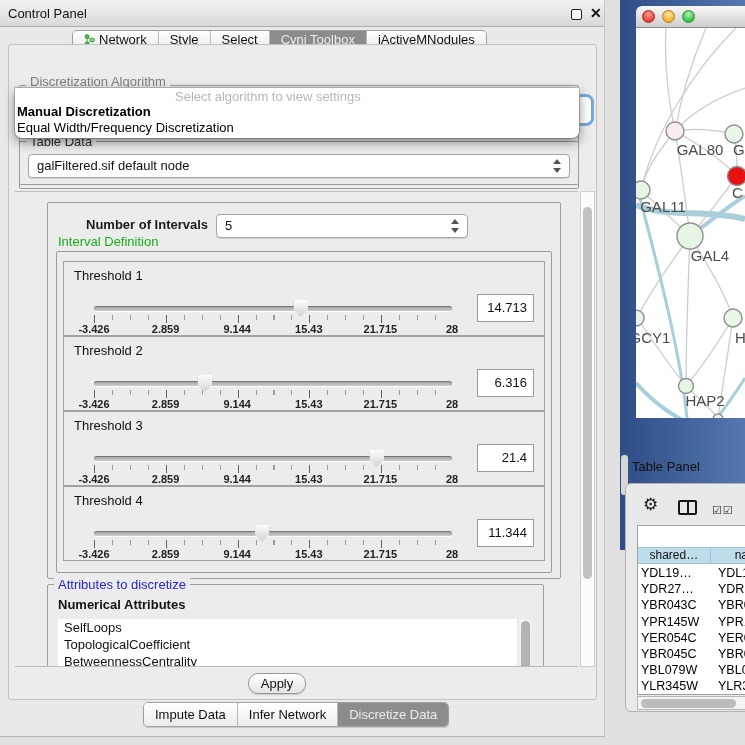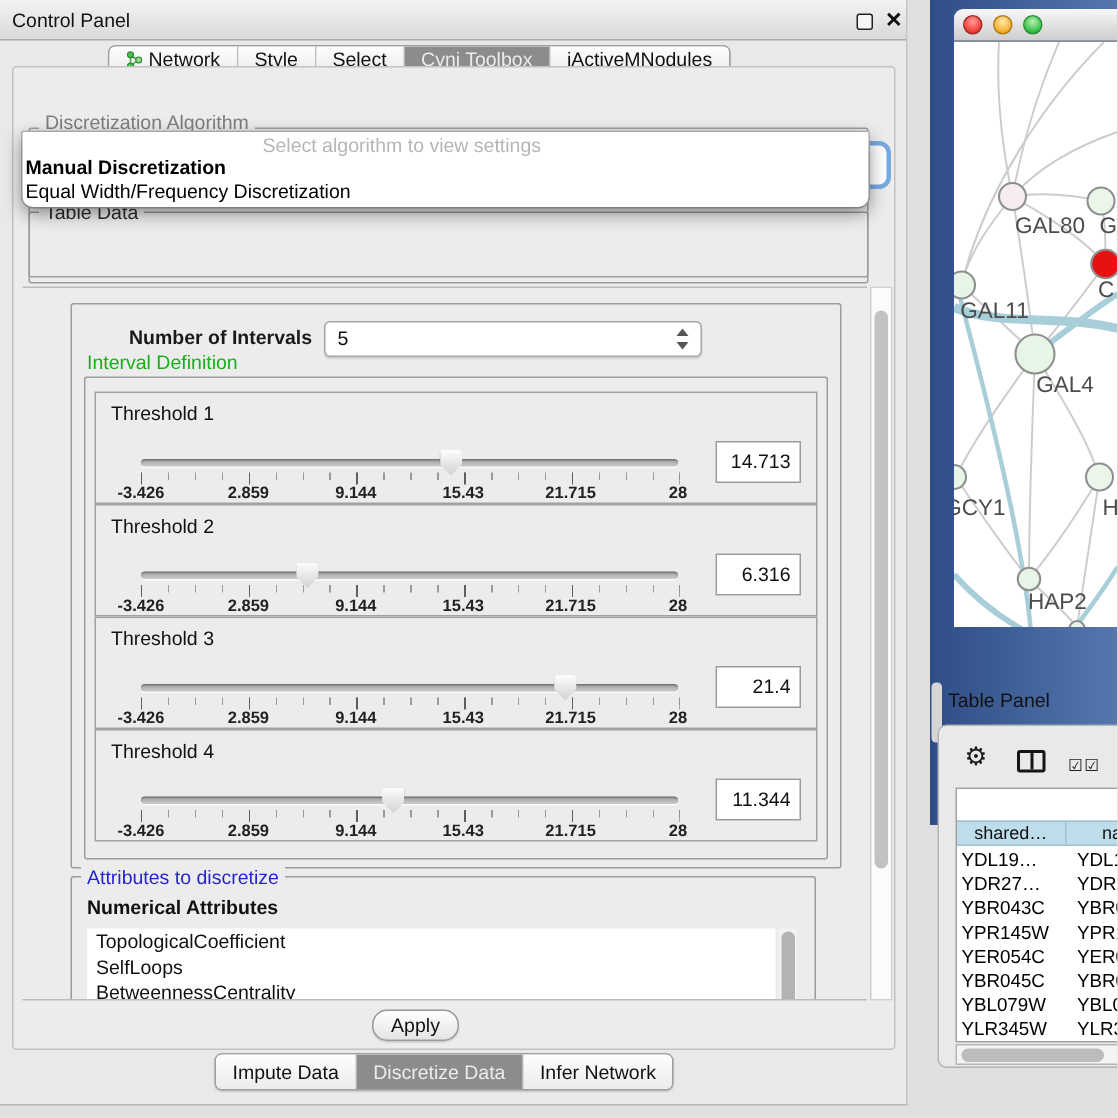--- a/index.html
+++ b/index.html
@@ -168,20 +168,24 @@
       <div class="abs" id="algo-combo"></div>
 
       <div class="abs" id="algo-popup">
         <div class="abs" id="algo-placeholder">Select algorithm to view settings</div>
         <div class="algo-item bold" style="top:16px;">Manual Discretization</div>
         <div class="algo-item" style="top:32px;">Equal Width/Frequency Discretization</div>
       </div>
 
       <div class="group" id="tabledata-group">
         <span class="group-title gt-dark">Table Data</span>
+        <div class="combo" id="tabledata-combo">
+          <span>galFiltered.sif default node</span>
+          <span class="stepper"></span>
+        </div>
       </div>
 
       <div class="abs" id="viewport">
 
         <div class="group" id="interval-group">
           <span class="group-title gt-green">Interval Definition</span>
           <div class="abs" id="noi-label">Number of Intervals</div>
           <div class="combo" id="noi-combo">
             <span>5</span>
             <span class="stepper"></span>
@@ -260,46 +264,46 @@
               </div>
               <div class="tval">11.344</div>
             </div>
           </div>
         </div>
 
         <div class="group" id="attr-group">
           <span class="group-title gt-blue">Attributes to discretize</span>
           <div class="abs" id="attr-list-title">Numerical Attributes</div>
           <div class="abs" id="attr-list">
+            <div class="attr-item">SelfLoops</div>
             <div class="attr-item">TopologicalCoefficient</div>
-            <div class="attr-item">SelfLoops</div>
             <div class="attr-item">BetweennessCentrality</div>
           </div>
           <div class="abs" id="attr-scroll">
             <div class="abs" id="attr-scroll-thumb"></div>
           </div>
         </div>
       </div>
 
       <div class="abs" id="main-scroll">
         <div class="abs" id="main-scroll-thumb"></div>
       </div>
 
       <div class="abs" id="apply-btn">Apply</div>
     </div>
 
     <div class="abs seg-group" id="bottom-tabs">
       <div class="seg">
           <span>Impute Data</span>
         </div>
+      <div class="seg">
+          <span>Infer Network</span>
+        </div>
       <div class="seg sel">
           <span>Discretize Data</span>
-        </div>
-      <div class="seg">
-          <span>Infer Network</span>
         </div>
     </div>
   </div>
 
   <div class="abs" id="net-frame">
     <div id="net-titlebar">
       <div class="light red"></div>
       <div class="light yellow"></div>
       <div class="light green"></div>
     </div>

